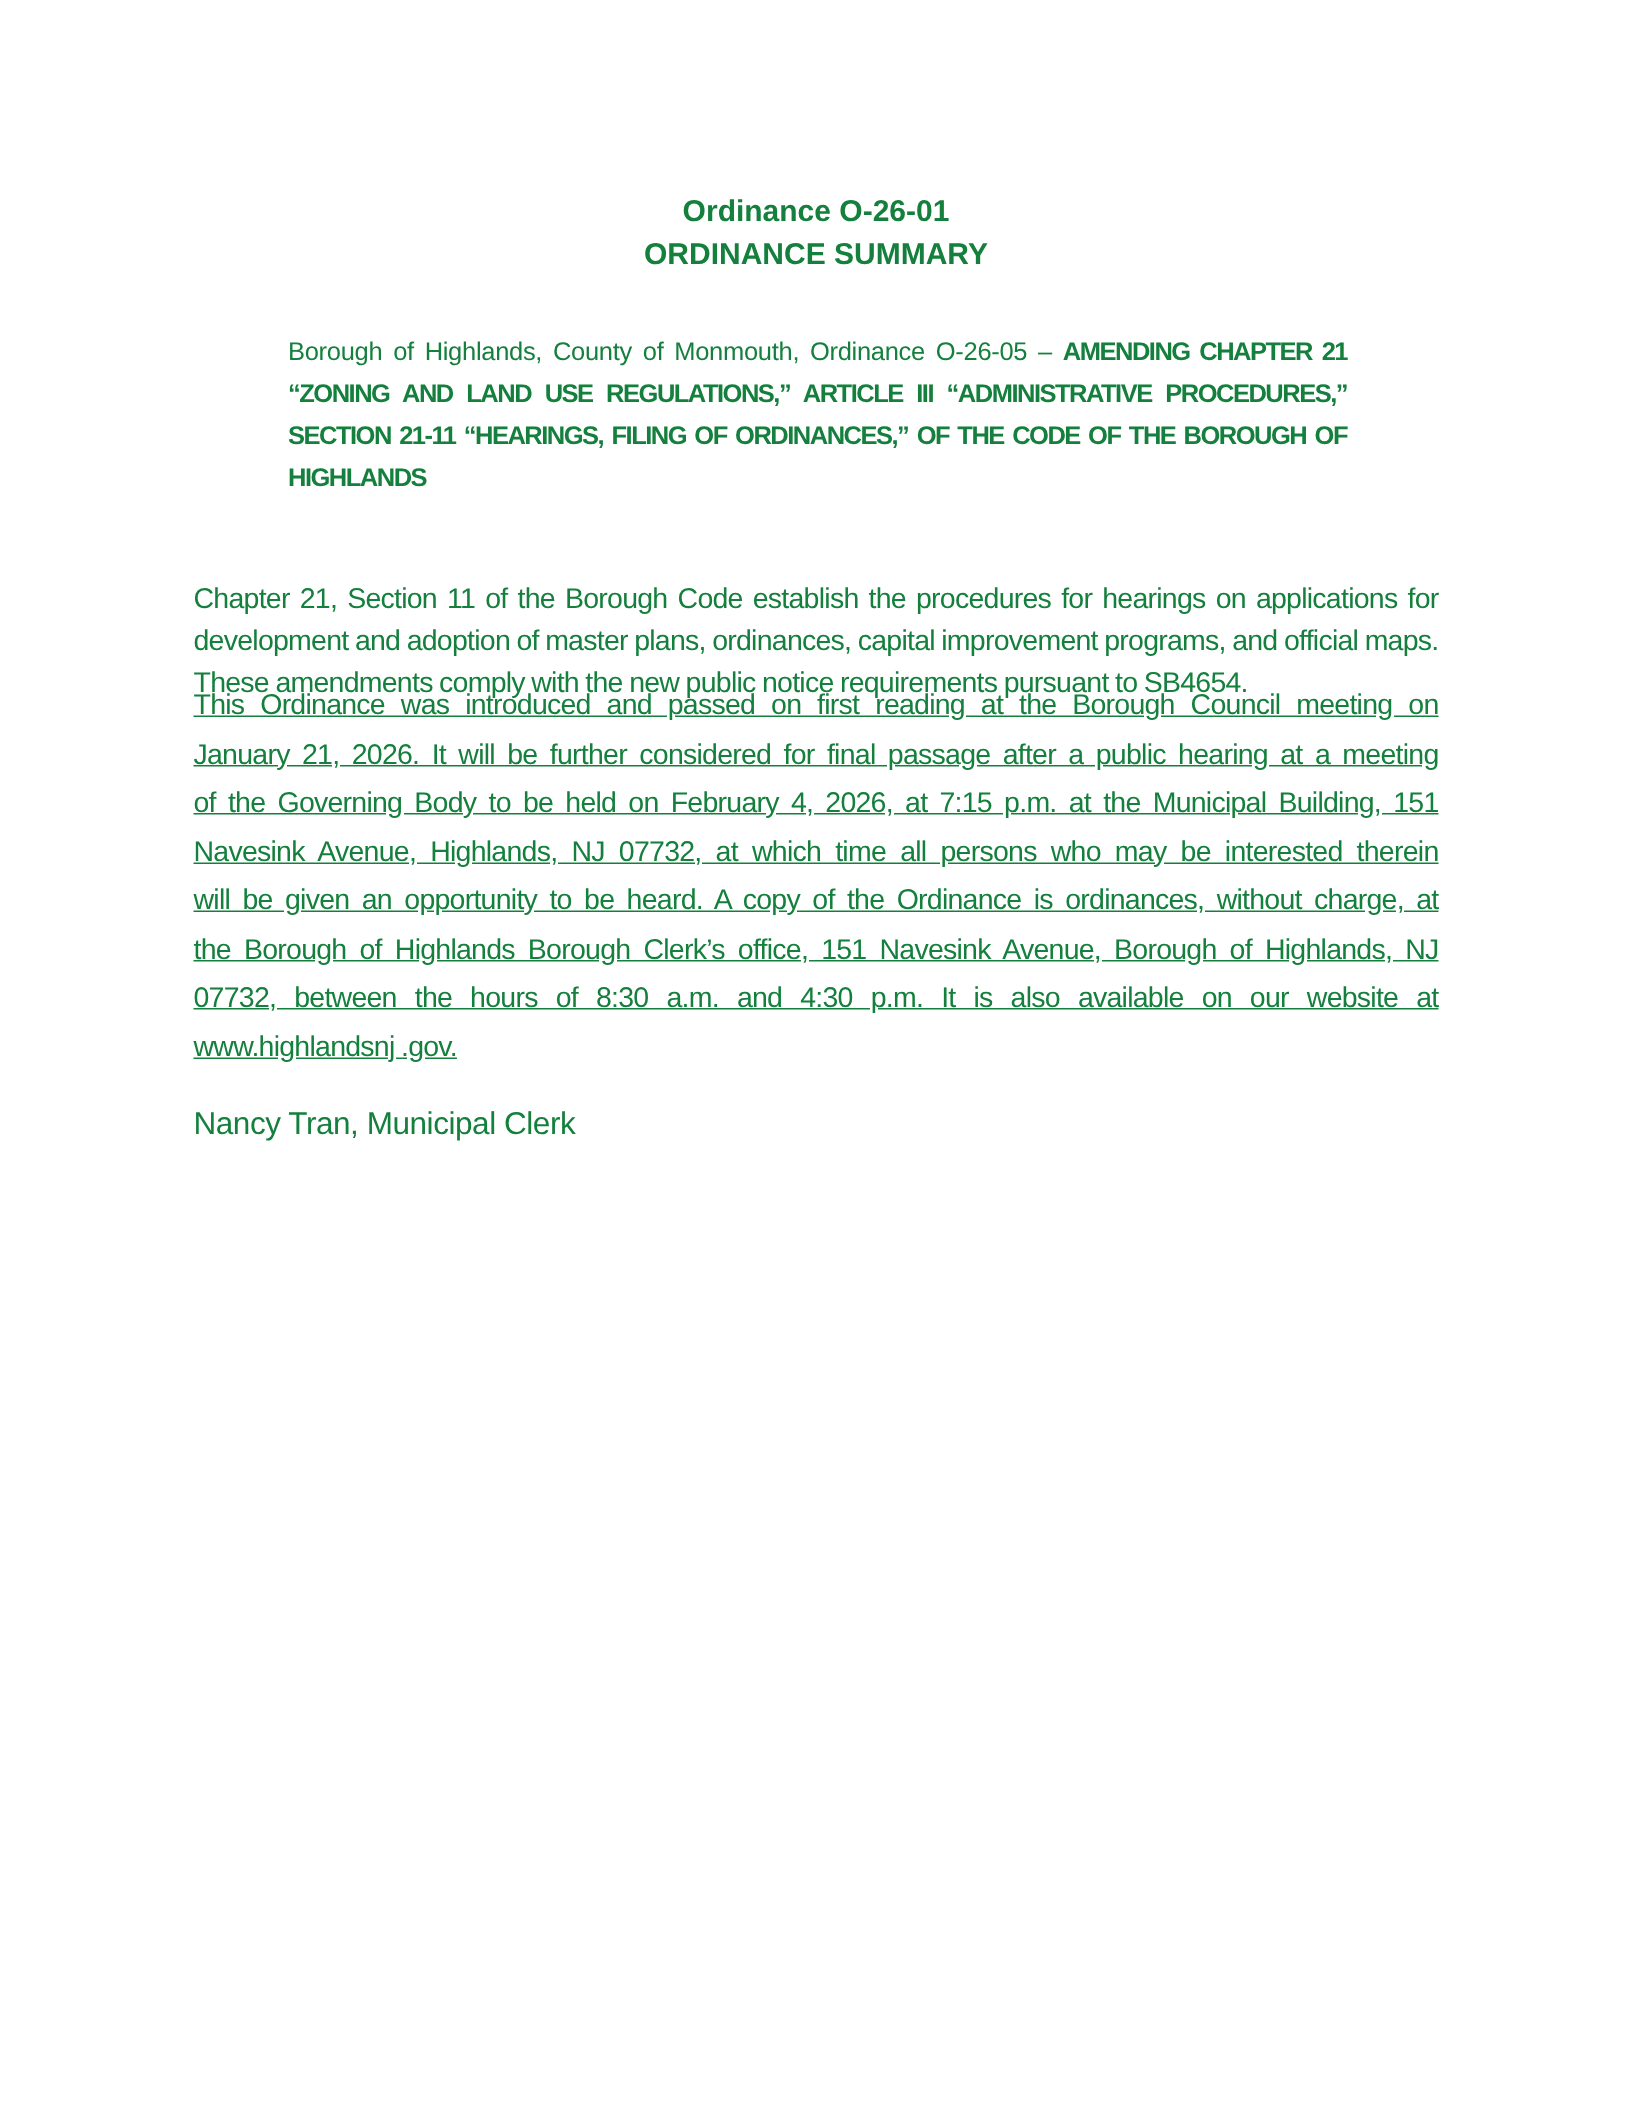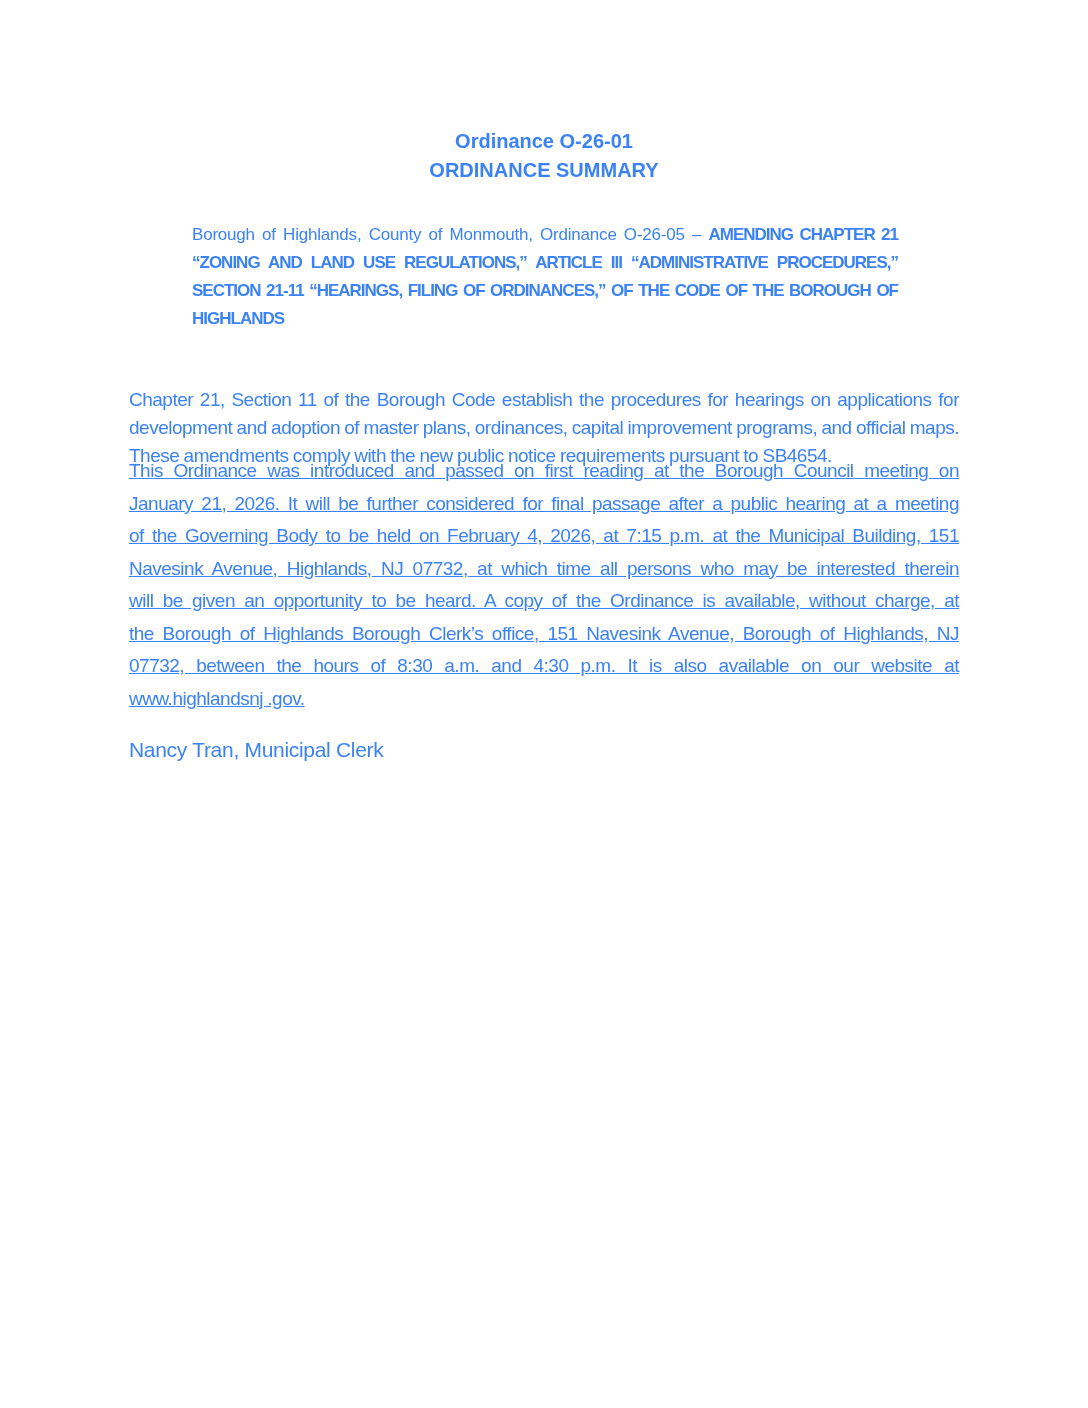--- a/index.html
+++ b/index.html
@@ -1,20 +1,20 @@
 <!DOCTYPE html>
 <html><head>
 <meta charset="utf-8">
 <style>
   html,body{margin:0;padding:0;background:#ffffff;}
   .page{
     position:relative;
     width:1088px;height:1408px;
     background:#ffffff;
-    color:#3b82f6;
+    color:#15803d;
     font-family:"Liberation Sans",sans-serif;
     overflow:hidden;
   }
   .title-block{
     position:absolute;left:129px;top:127px;width:830px;
     text-align:center;font-weight:bold;font-size:20px;line-height:29px;
   }
   .title-sub{
     text-decoration-thickness:2px;
     text-underline-offset:3px;
@@ -58,21 +58,21 @@
       <div class="line j">Chapter 21, Section 11 of the Borough Code establish the procedures for hearings on applications for</div>
       <div class="line j">development and adoption of master plans, ordinances, capital improvement programs, and official maps.</div>
       <div class="line">These amendments comply with the new public notice requirements pursuant to SB4654.</div>
     </div>
 
   <div class="para-notice">
       <div class="line j">This Ordinance was introduced and passed on first reading at the Borough Council meeting on</div>
       <div class="line j">January 21, 2026. It will be further considered for final passage after a public hearing at a meeting</div>
       <div class="line j">of the Governing Body to be held on February 4, 2026, at 7:15 p.m. at the Municipal Building, 151</div>
       <div class="line j">Navesink Avenue, Highlands, NJ 07732, at which time all persons who may be interested therein</div>
-      <div class="line j">will be given an opportunity to be heard. A copy of the Ordinance is available, without charge, at</div>
+      <div class="line j">will be given an opportunity to be heard. A copy of the Ordinance is ordinances, without charge, at</div>
       <div class="line j">the Borough of Highlands Borough Clerk’s office, 151 Navesink Avenue, Borough of Highlands, NJ</div>
       <div class="line j">07732, between the hours of 8:30 a.m. and 4:30 p.m. It is also available on our website at</div>
       <div class="line">www.highlandsnj .gov.</div>
     </div>
 
   <div class="signature">Nancy Tran, Municipal Clerk</div>
 
 </div>
 
 </body></html>

